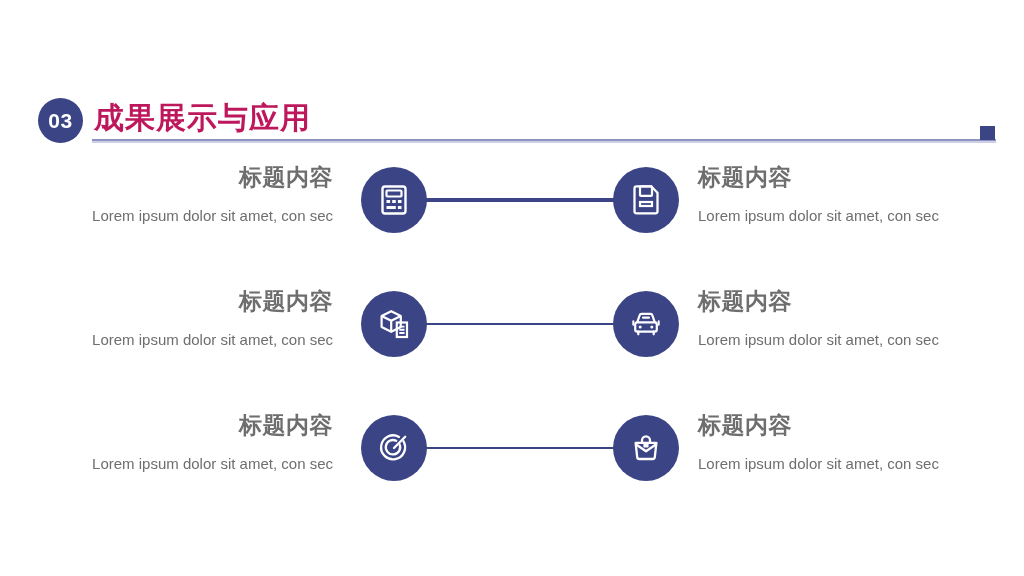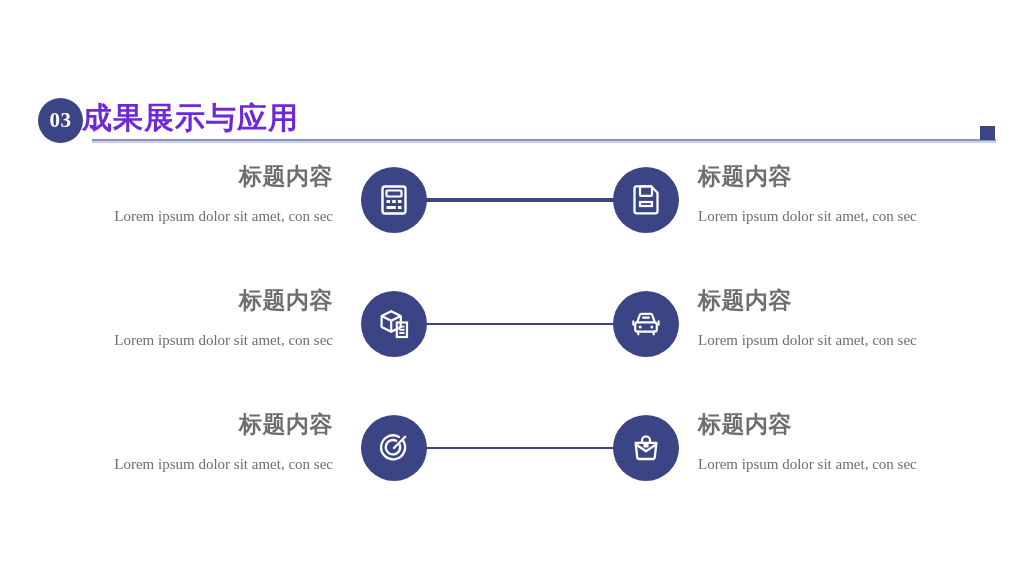--- a/index.html
+++ b/index.html
@@ -11,21 +11,20 @@
     background: #ffffff;
     font-family: "Liberation Sans", "DejaVu Sans", sans-serif;
     overflow: hidden;
   }
 
   .slide {
     position: relative;
     width: 1024px;
     height: 576px;
     background: #ffffff;
-    font-family: Liberation Serif, serif;
   }
 
   
   .header {
     position: absolute;
     left: 0;
     top: 46px;
     width: 1024px;
     height: 62px;
   }
@@ -43,25 +42,25 @@
     font-weight: bold;
     letter-spacing: 0.5px;
     display: flex;
     align-items: center;
     justify-content: center;
     line-height: 1;
   }
 
   .header-title {
     position: absolute;
-    left: 82px;
+    left: 94px;
     top: 52px;
     font-size: 30px;
     font-weight: bold;
-    color: #6d28d9;
+    color: #be185d;
     letter-spacing: 1px;
     line-height: 40px;
     white-space: nowrap;
   }
 
   .header-rule {
     position: absolute;
     left: 92px;
     top: 93px;
     width: 904px;

